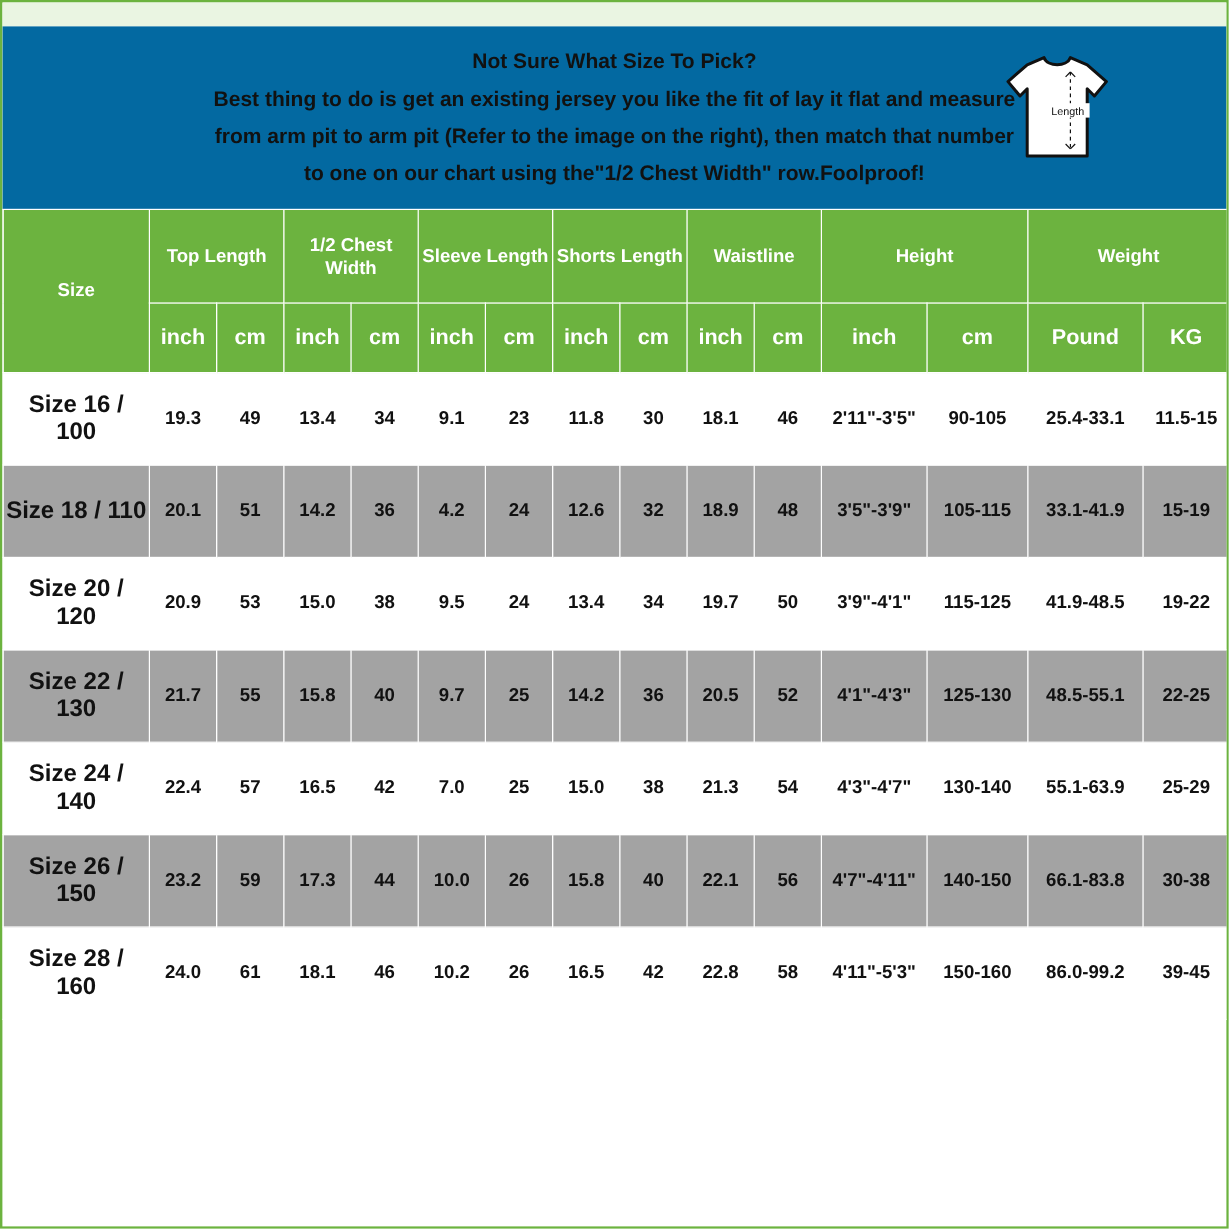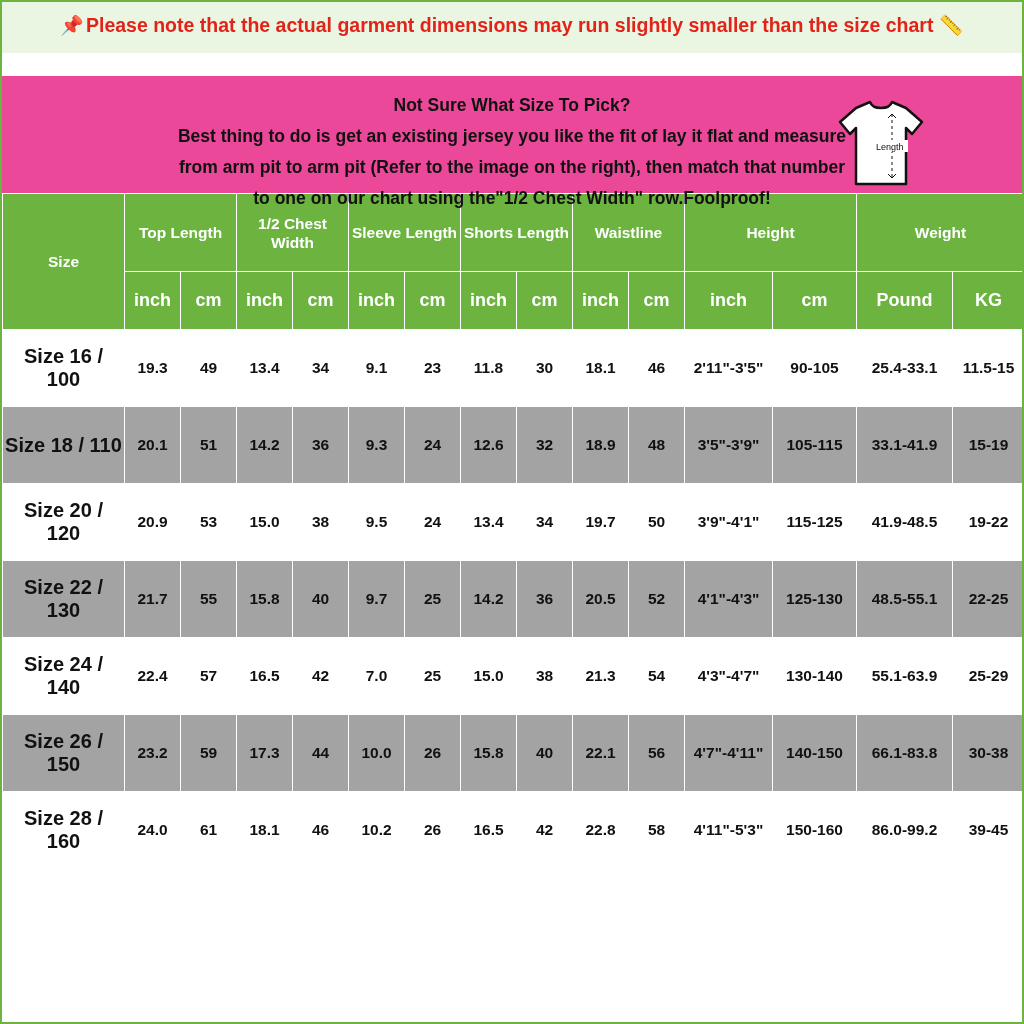--- a/index.html
+++ b/index.html
@@ -43,25 +43,24 @@
     font-weight: bold;
     line-height: 30px;
     white-space: nowrap;
   }
   .note-line .pin { font-size: 19px; margin-right: 2px; }
   .note-line .ruler { margin-left: 6px; }
   .note-line .sparkle { margin-left: 2px; color: #e2231a; }
 
   
   .help {
-    background: #ec4899;
+    background: #0369a1;
     padding: 14px 0 10px 0;
     position: relative;
-    height: 117px;
-    margin-top: 23px;
+    height: 152px;
   }
   .help-text {
     text-align: center;
     color: #111111;
     font-size: 17.5px;
     line-height: 31px;
     font-weight: bold;
     padding: 0 30px;
   }
   .help-text .lead { display: block; }
@@ -118,23 +117,20 @@
   col.c-pound  { width: 96px; }
   col.c-kg     { width: 72px; }
 </style>
 </head>
 <body>
 
 <div id="page">
 
 
   <div class="note-band">
-    <div class="note-line">
-      <span class="pin">📌</span><span>Please note that the actual garment dimensions may run slightly smaller than the size chart</span><span class="ruler">📏</span>
-    </div>
   </div>
 
   <div class="help">
     <div class="help-text">
       <span class="lead">Not Sure What Size To Pick?</span>
       <span class="lead">Best thing to do is get an existing jersey you like the fit of lay it flat and measure</span>
       <span class="lead">from arm pit to arm pit (Refer to the image on the right), then match that number</span>
       <span class="lead">to one on our chart using the"1/2 Chest Width" row.Foolproof!</span>
     </div>
     <div class="tee-wrap">
@@ -214,21 +210,21 @@
           <td>90-105</td>
           <td>25.4-33.1</td>
           <td>11.5-15</td>
         </tr>
         <tr class="alt">
           <td class="size-cell">Size 18 / 110</td>
           <td>20.1</td>
           <td>51</td>
           <td>14.2</td>
           <td>36</td>
-          <td>9.3</td>
+          <td>4.2</td>
           <td>24</td>
           <td>12.6</td>
           <td>32</td>
           <td>18.9</td>
           <td>48</td>
           <td>3'5"-3'9"</td>
           <td>105-115</td>
           <td>33.1-41.9</td>
           <td>15-19</td>
         </tr>

